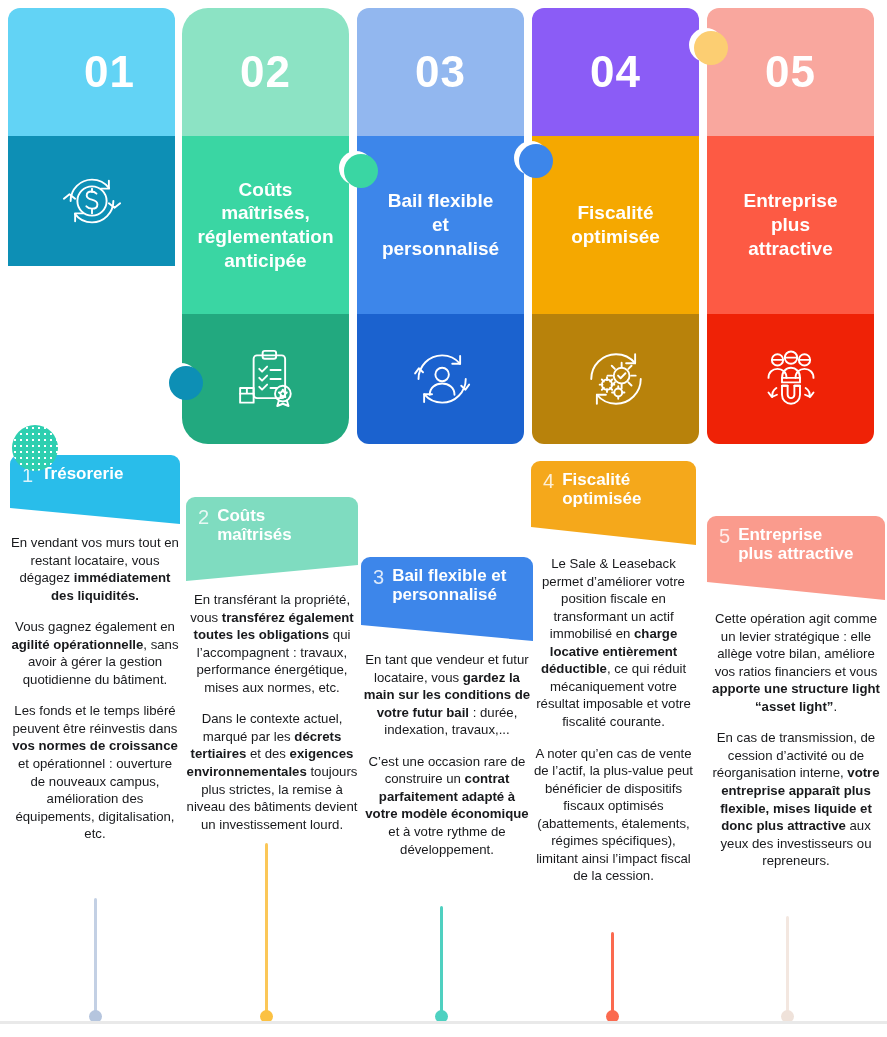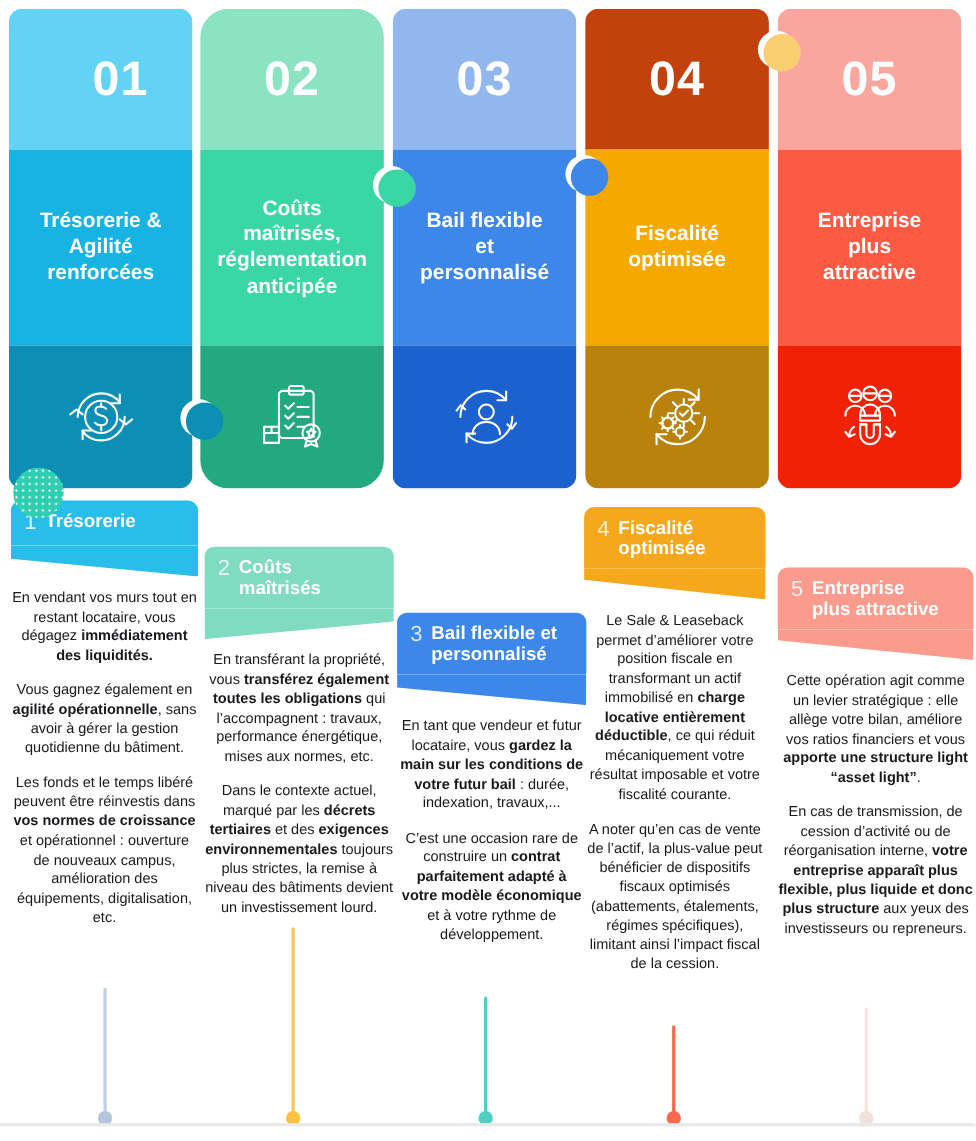--- a/index.html
+++ b/index.html
@@ -97,21 +97,20 @@
 </style>
 </head>
 <body>
 
 <div id="root">
 
   <div class="cards">
 
     <div class="card c1">
       <div class="card-num" style="background: rgb(98, 211, 245); padding-left: 36px;">01</div>
-      <div class="card-title" style="background: rgb(23, 180, 227);">Trésorerie &amp;<br>Agilité<br>renforcées</div>
       <div class="card-icon" style="background: rgb(13, 143, 181);">
         <svg viewBox="0 0 64 64" fill="none" stroke="#ffffff" stroke-width="1.7" stroke-linecap="round" stroke-linejoin="round">
           <circle cx="32" cy="32" r="13"></circle>
           <path d="M36 25.5c-1.3-1.3-2.7-1.9-4.4-1.9-2.6 0-4.3 1.4-4.3 3.4 0 2.1 1.6 3 4.6 3.8 3.2.8 4.9 1.8 4.9 4.2 0 2.3-2 3.8-4.8 3.8-2 0-3.7-.7-5-2.1"></path>
           <path d="M32 21v3.1M32 39.8V43"></path>
           <path d="M13 32a19 19 0 0 1 19-19 19 19 0 0 1 15.2 7.6"></path>
           <path d="M51 32a19 19 0 0 1-19 19 19 19 0 0 1-15.2-7.6"></path>
           <path d="M47 14v7h-7M17 50v-7h7"></path>
           <path d="M7 30l5-4 5 4M57 34l-5 4-5-4"></path>
         </svg>
@@ -146,21 +145,21 @@
           <path d="M12 32a21 21 0 0 1 21-21 21 21 0 0 1 16 7.5"></path>
           <path d="M54 32a21 21 0 0 1-21 21 21 21 0 0 1-16-7.5"></path>
           <path d="M49 11.5v7h-7M17 52.5v-7h7"></path>
           <path d="M9 27l3.3-4.5L16 26"></path>
           <path d="M57 37l-3.3 4.5L50 38"></path>
         </svg>
       </div>
     </div>
 
     <div class="card c4">
-      <div class="card-num" style="background: #c2410c;">04</div>
+      <div class="card-num" style="background: #8b5cf6;">04</div>
       <div class="card-title" style="background: rgb(245, 168, 0);">Fiscalité<br>optimisée</div>
       <div class="card-icon" style="background: rgb(184, 130, 11);">
         <svg viewBox="0 0 64 64" fill="none" stroke="#ffffff" stroke-width="1.7" stroke-linecap="round" stroke-linejoin="round">
           <path d="M10 32a22 22 0 0 1 22-22 22 22 0 0 1 17 8"></path>
           <path d="M54 32a22 22 0 0 1-22 22 22 22 0 0 1-17-8"></path>
           <path d="M49 10v8h-8M15 54v-8h8"></path>
           <circle cx="37" cy="29" r="7"></circle>
           <path d="M33.8 29l2.3 2.3 4.3-4.4"></path>
           <path d="M37 17.5v4M37 36.5v4M24.5 29h4M45.5 29h4M28.2 20.2l2.8 2.8M43 35l2.8 2.8M45.8 20.2L43 23M31 35l-2.8 2.8"></path>
           <circle cx="24" cy="37" r="4.5"></circle>
@@ -267,21 +266,21 @@
   <div class="col k5">
     <div class="banner" style="background: rgb(250, 155, 141);">
       <span class="bnum">5</span>
       <span class="blabel">Entreprise<br>plus attractive</span>
     </div>
     <svg class="banner-tail" viewBox="0 0 178 28" preserveAspectRatio="none">
         <polygon points="0,0 178,0 178,28 0,10" fill="#fa9b8d"></polygon>
       </svg>
     <div class="body-text">
         <p>Cette opération agit comme un levier stratégique : elle allège votre bilan, améliore vos ratios financiers et vous <b>apporte une structure light “asset light”</b>.</p>
-        <p>En cas de transmission, de cession d’activité ou de réorganisation interne, <b>votre entreprise apparaît plus flexible, plus liquide et donc plus structure</b> aux yeux des investisseurs ou repreneurs.</p>
+        <p>En cas de transmission, de cession d’activité ou de réorganisation interne, <b>votre entreprise apparaît plus flexible, mises liquide et donc plus attractive</b> aux yeux des investisseurs ou repreneurs.</p>
       </div>
   </div>
 
   <div id="stems-layer">
       <div class="stem" style="left: 94px; top: 898px; height: 118px; background: rgb(195, 208, 228);"></div>
       <div class="dot" style="left: 89px; top: 1010px; background: rgb(181, 197, 222);"></div>
       <div class="stem" style="left: 265px; top: 843px; height: 173px; background: rgb(251, 199, 88);"></div>
       <div class="dot" style="left: 260px; top: 1010px; background: rgb(251, 193, 67);"></div>
       <div class="stem" style="left: 440px; top: 906px; height: 110px; background: rgb(79, 208, 192);"></div>
       <div class="dot" style="left: 435px; top: 1010px; background: rgb(78, 209, 193);"></div>

